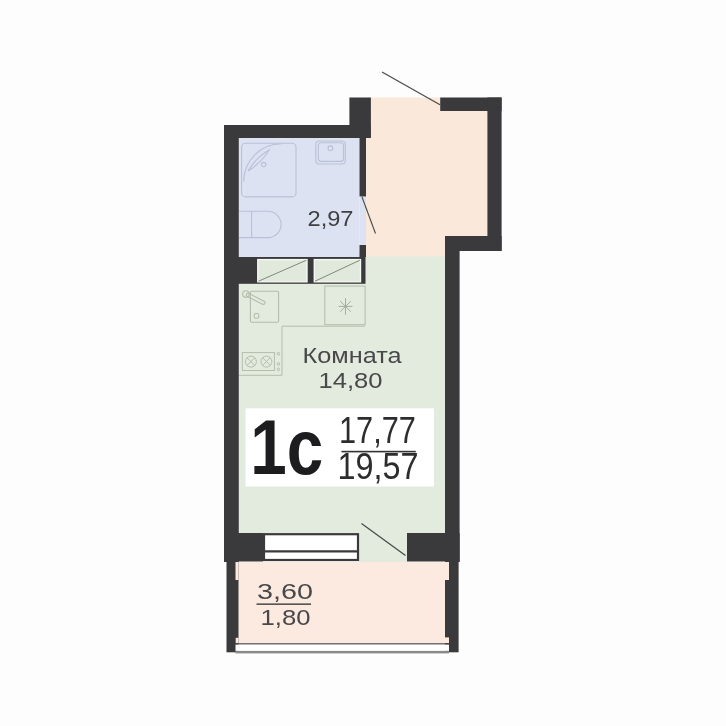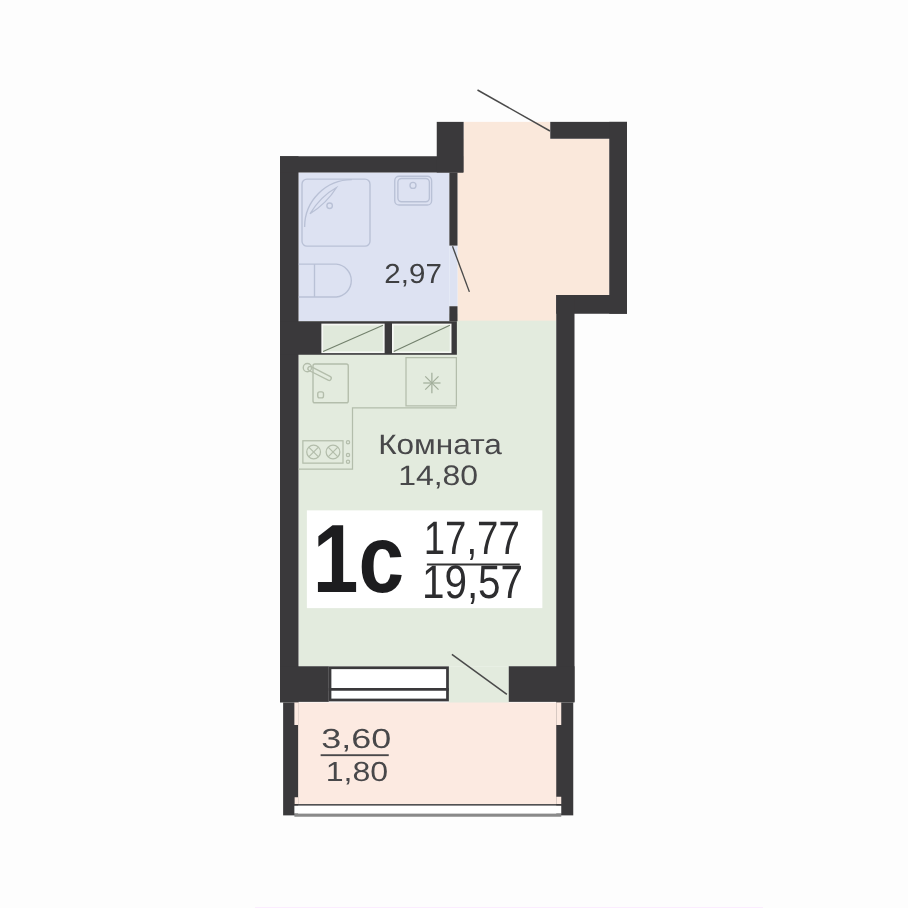--- a/index.html
+++ b/index.html
@@ -1,16 +1,16 @@
 <!DOCTYPE html>
 <html><head>
 <meta charset="utf-8">
 <style>
   html,body{margin:0;padding:0;background:#fff;}
-  .wrap{width:726px;height:726px;position:relative;background:#f0abfc;}
+  .wrap{width:726px;height:726px;position:relative;background:#ef4444;}
   text{font-family:"Liberation Sans",sans-serif;}
 </style>
 </head>
 <body>
 <div class="wrap">
 <svg width="726" height="726" viewBox="0 0 726 726" xmlns="http://www.w3.org/2000/svg">
 
   <rect x="0" y="0" width="726" height="726" fill="#fdfdfd"></rect>
 
   <rect x="239" y="251" width="206" height="282" fill="#e3ebde"></rect>

